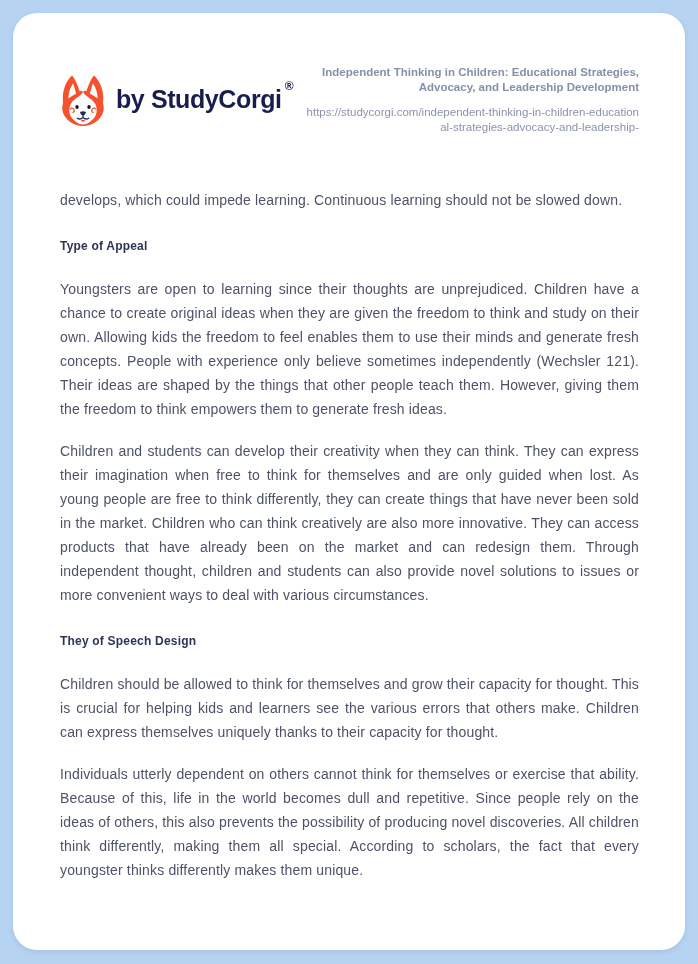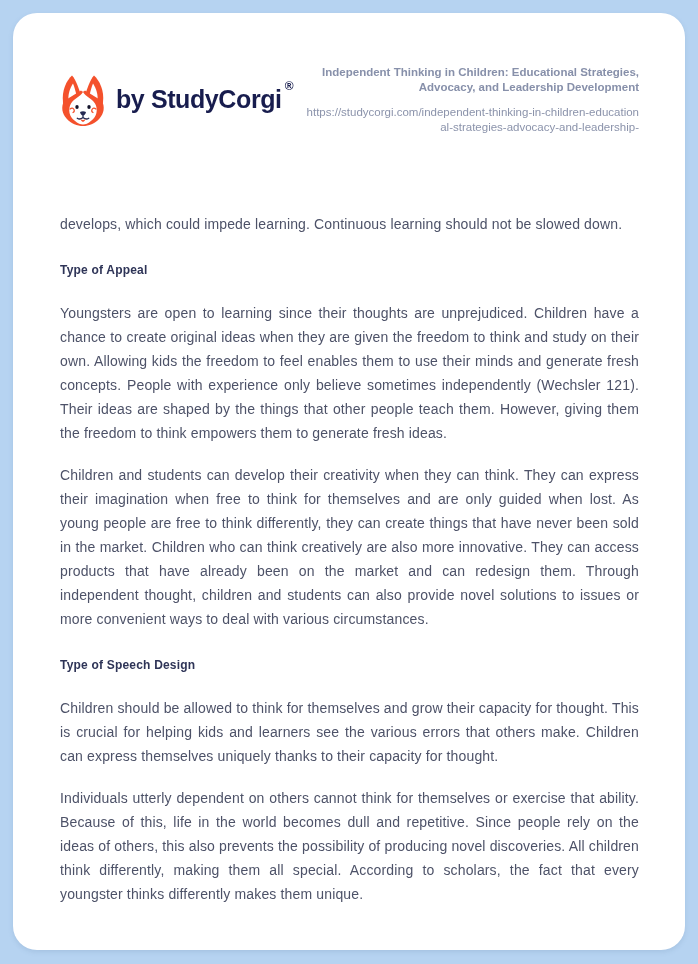--- a/index.html
+++ b/index.html
@@ -69,21 +69,21 @@
   }
   .doc-url {
     font-size: 11.5px;
     line-height: 14.5px;
     color: #8b93ab;
     word-break: break-all;
     margin-left: 12px;
   }
   
   .doc-body {
-    margin-top: 78px;
+    margin-top: 54px;
     color: #4d5268;
     font-size: 14px;
     line-height: 24px;
     letter-spacing: 0.15px;
     text-align: justify;
   }
   .doc-body p {
     margin: 0 0 18px;
   }
   .doc-body h2 {
@@ -141,19 +141,19 @@
       </div>
     </header>
 
     <article class="doc-body">
       <p>develops, which could impede learning. Continuous learning should not be slowed down.</p>
 
       <h2>Type of Appeal</h2>
       <p>Youngsters are open to learning since their thoughts are unprejudiced. Children have a chance to create original ideas when they are given the freedom to think and study on their own. Allowing kids the freedom to feel enables them to use their minds and generate fresh concepts. People with experience only believe sometimes independently (Wechsler 121). Their ideas are shaped by the things that other people teach them. However, giving them the freedom to think empowers them to generate fresh ideas.</p>
       <p>Children and students can develop their creativity when they can think. They can express their imagination when free to think for themselves and are only guided when lost. As young people are free to think differently, they can create things that have never been sold in the market. Children who can think creatively are also more innovative. They can access products that have already been on the market and can redesign them. Through independent thought, children and students can also provide novel solutions to issues or more convenient ways to deal with various circumstances.</p>
 
-      <h2>Type of Speech Design</h2>
+      <h2>They of Speech Design</h2>
       <p>Children should be allowed to think for themselves and grow their capacity for thought. This is crucial for helping kids and learners see the various errors that others make. Children can express themselves uniquely thanks to their capacity for thought.</p>
       <p>Individuals utterly dependent on others cannot think for themselves or exercise that ability. Because of this, life in the world becomes dull and repetitive. Since people rely on the ideas of others, this also prevents the possibility of producing novel discoveries. All children think differently, making them all special. According to scholars, the fact that every youngster thinks differently makes them unique.</p>
     </article>
 
   </main>
 </div>
 
 </body></html>

